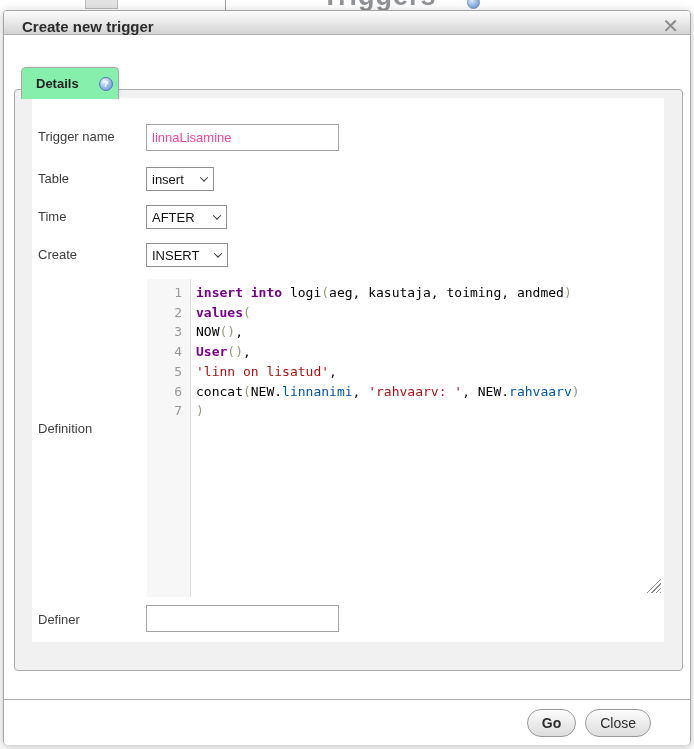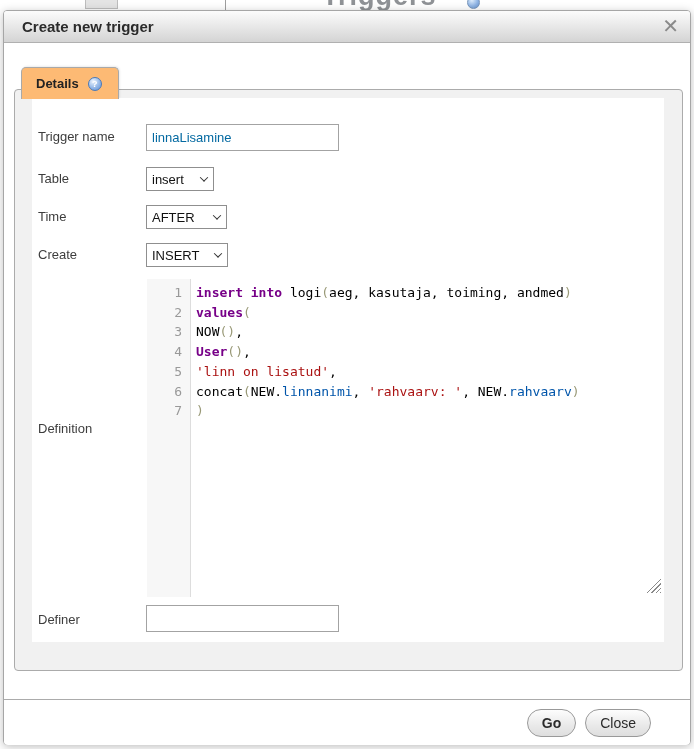--- a/index.html
+++ b/index.html
@@ -10,29 +10,29 @@
   .page-bg { position:absolute; left:0; top:0; width:694px; height:10px; overflow:hidden; background:#fff; }
   .bg-box { position:absolute; left:85px; top:-4px; width:33px; height:13px; background:#e4e4e4; border:1px solid #bdbdbd; }
   .bg-divider { position:absolute; left:225px; top:0; width:1px; height:10px; background:#9e9e9e; }
   .bg-heading { position:absolute; left:322px; top:-19px; font-size:27px; font-weight:bold; color:#8f9296; letter-spacing:1px; }
   .bg-help-dot { position:absolute; left:467px; top:-4px; width:13px; height:13px; border-radius:50%;
     background:radial-gradient(circle at 35% 30%, #dcebfb, #8fb4e4 55%, #6490c9); border:1px solid #7795bb; }
 
   
   .dialog { position:absolute; left:3px; top:10px; width:688px; height:735px; background:#fff;
     border:1px solid #a6a6a6; border-radius:4px; box-shadow:0 2px 10px rgba(0,0,0,.25); }
-  .titlebar { position:relative; height:32px; background:linear-gradient(#fcfcfc, #d4d4d4);
+  .titlebar { position:relative; height:24px; background:linear-gradient(#fcfcfc, #d4d4d4);
     border-bottom:1px solid #b0b0b0; border-radius:3px 3px 0 0; }
   .title { display:inline-block; padding-left:18px; line-height:31px; font-size:15px; font-weight:bold; color:#2b2b2b; }
   .close-x { position:absolute; right:11px; top:0; line-height:31px; font-size:20px; color:#8a8a8a; cursor:pointer; }
 
   
-  .tab { position:absolute; left:17px; top:56px; width:98px; height:32px; background:#fdba74;
+  .tab { position:absolute; left:17px; top:56px; width:98px; height:32px; background:#86efac;
     border:1px solid #a9a9a9; border-bottom:none; border-radius:5px 5px 0 0; z-index:2;
-    display:flex; align-items:center; padding-left:14px; gap:9px;
+    display:flex; align-items:center; padding-left:14px; gap:20px;
     box-shadow:1px -1px 2px rgba(0,0,0,.08); }
   .tab-label { font-size:13px; font-weight:bold; color:#222; }
   .help-icon { width:14px; height:14px; border-radius:50%; flex:0 0 auto;
     background:radial-gradient(circle at 35% 28%, #eef5fe, #9cbde9 50%, var(--help-icon-blue));
     border:1px solid #4a79b8; color:#fff; font-size:9px; font-weight:bold;
     display:flex; align-items:center; justify-content:center; cursor:pointer; }
 
   
   .fieldset { position:absolute; left:10px; top:78px; width:669px; height:582px;
     background:#f1f1f1; border:1px solid #ababab; border-radius:4px; z-index:1; }
@@ -40,21 +40,21 @@
 
   .lbl { position:absolute; left:6px; font-size:13px; color:#3d3d3d; }
   .lbl-trigger-name { top:31px; }
   .lbl-table { top:73px; }
   .lbl-time { top:111px; }
   .lbl-event { top:149px; }
   .lbl-definition { top:323px; }
   .lbl-definer { top:514px; }
 
   .txt-input { position:absolute; left:114px; height:27px; width:193px; border:1px solid #a3a3a3;
-    background:#fff; font-size:13px; color:#0369a1; padding:0 5px; font-family:"Liberation Sans", sans-serif; }
+    background:#fff; font-size:13px; color:#ec4899; padding:0 5px; font-family:"Liberation Sans", sans-serif; }
   .input-trigger-name { top:26px; }
   .input-definer { top:507px; }
 
   .select { position:absolute; left:114px; height:24px; border:1px solid #8f8f8f; background:#fff;
     display:flex; align-items:center; padding:0 6px 0 5px; cursor:pointer; }
   .select-table { top:69px; width:68px; }
   .select-time  { top:107px; width:81px; }
   .select-event { top:145px; width:82px; }
   .select-value { font-size:13px; color:#111; flex:1; }
   .chevron { width:6px; height:6px; border-right:1.6px solid #333; border-bottom:1.6px solid #333;

